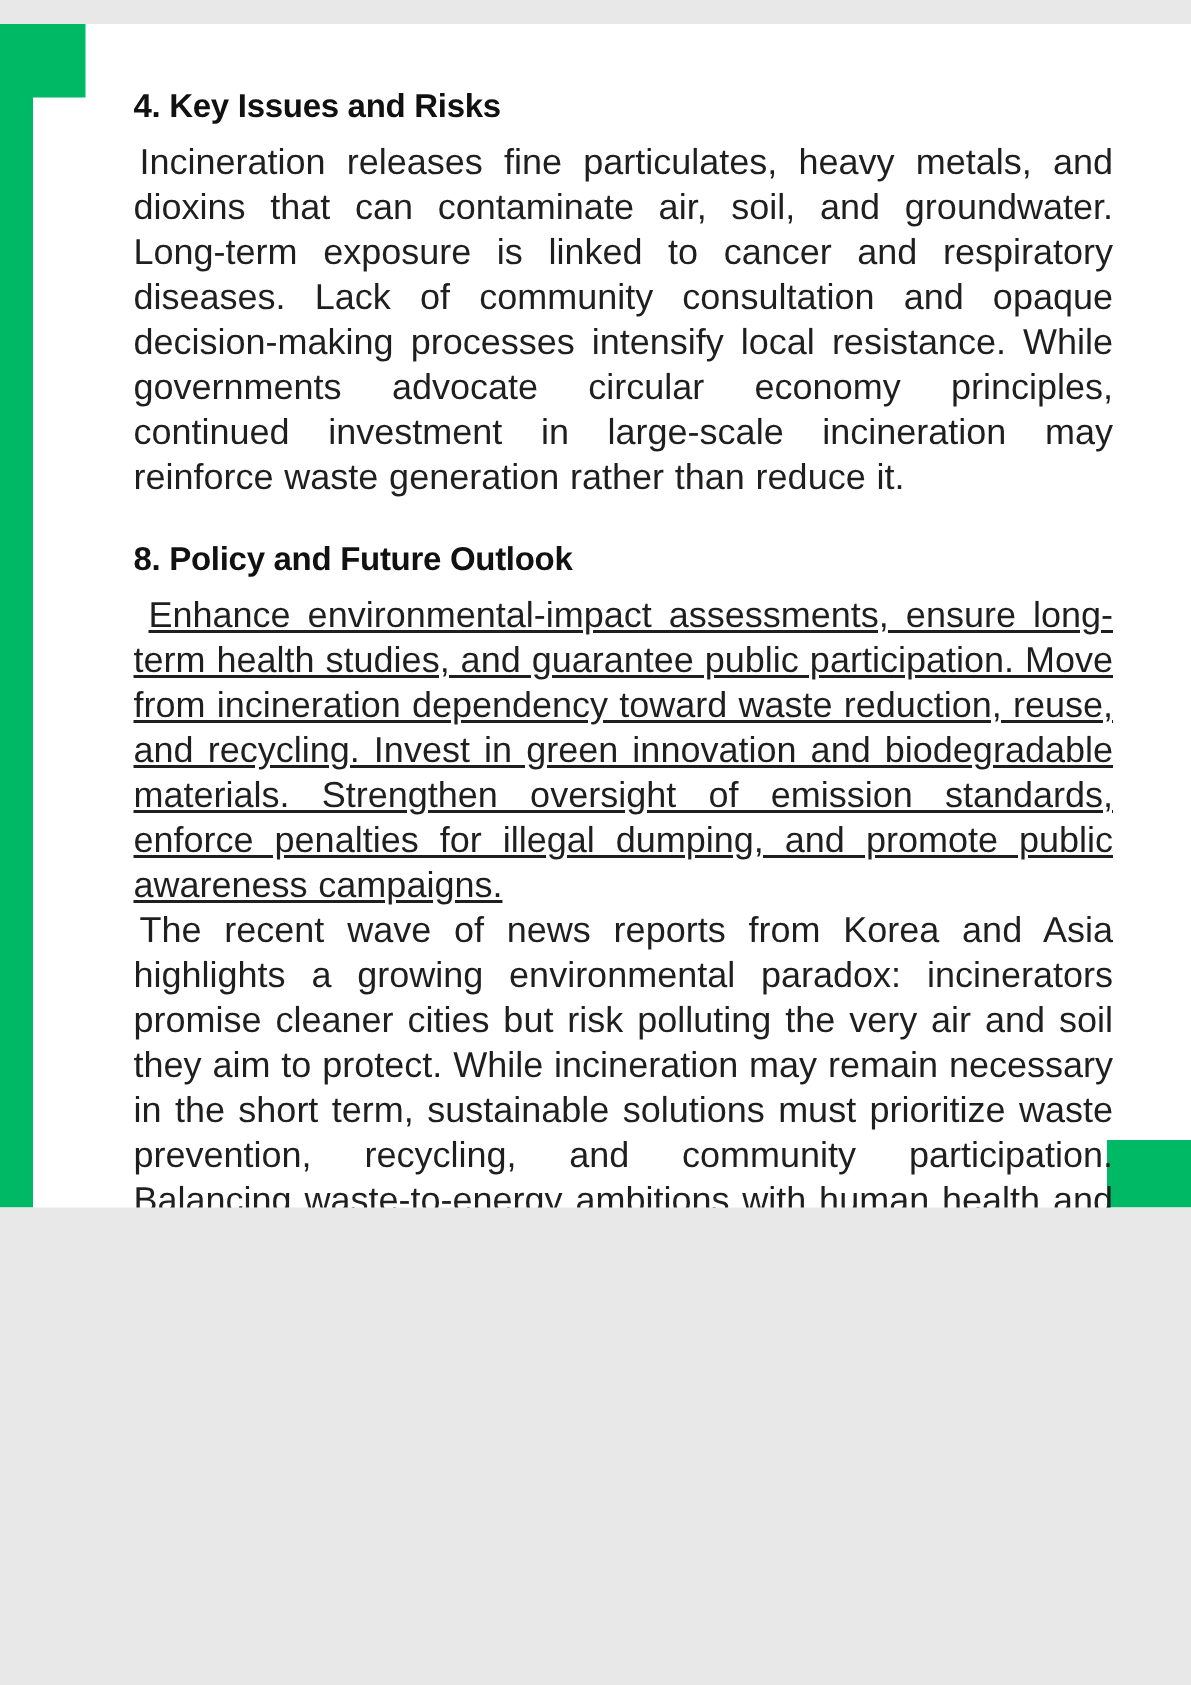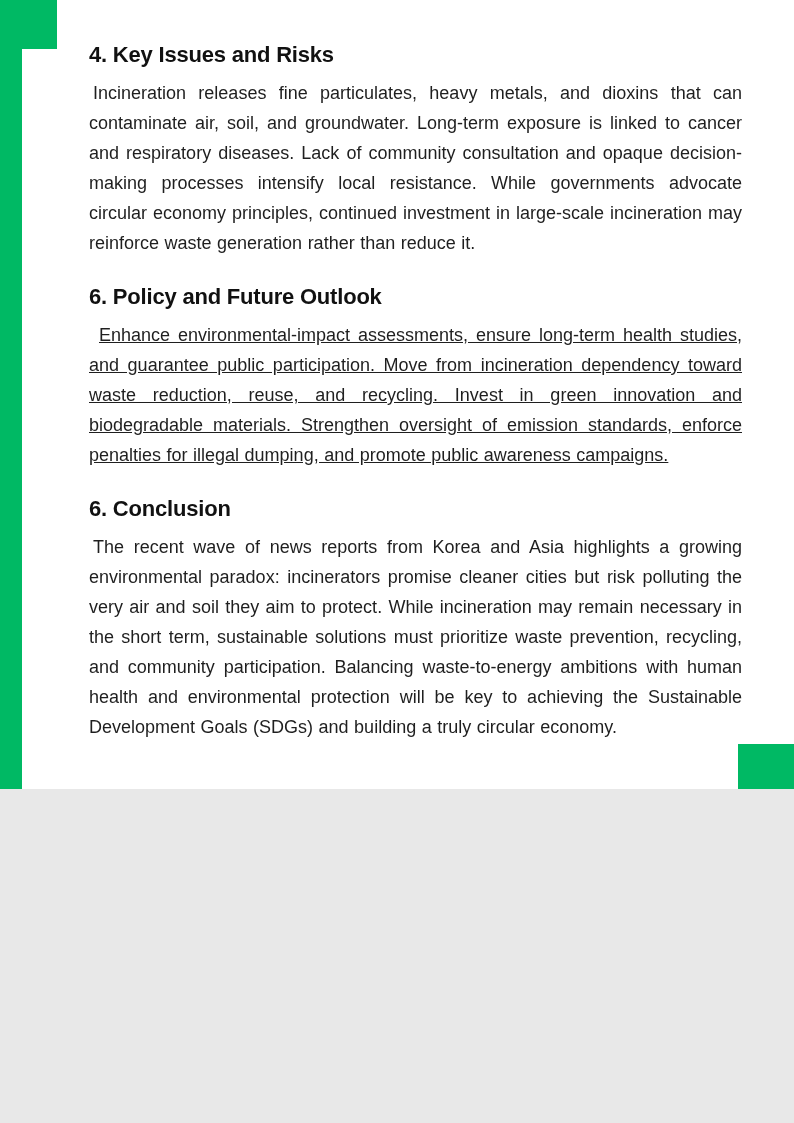--- a/index.html
+++ b/index.html
@@ -13,21 +13,21 @@
   html, body {
     margin: 0;
     padding: 0;
     background: #e8e8e8;
     font-family: "Liberation Sans", "DejaVu Sans", sans-serif;
   }
   .page {
     position: relative;
     width: 794px;
     height: 789px;
-    margin: 0 auto;
+    margin: 16px auto;
     background: var(--page-background);
     overflow: hidden;
   }
   .accent {
     position: absolute;
     background: var(--accent-green);
   }
   .left-bar {
     top: 0;
     left: 0;
@@ -58,21 +58,21 @@
     line-height: 30px;
     font-weight: 700;
     letter-spacing: -0.2px;
     color: var(--heading-color);
   }
   .section:first-child .section-heading {
     margin-top: 0;
   }
   .section-body {
     margin: 0;
-    font-size: 18px;
+    font-size: 24px;
     line-height: 30px;
     text-align: justify;
     color: var(--text-color);
     word-spacing: 0.5px;
   }
   .indent-sm { text-indent: 4px; }
   .indent-md { text-indent: 10px; text-decoration: underline; }
 </style>
 </head>
 <body>
@@ -84,24 +84,23 @@
   <div class="accent br-square"></div>
 
   <article class="content">
 
     <section class="section">
       <h2 class="section-heading">4. Key Issues and Risks</h2>
       <p class="section-body indent-sm">Incineration releases fine particulates, heavy metals, and dioxins that can contaminate air, soil, and groundwater. Long-term exposure is linked to cancer and respiratory diseases. Lack of community consultation and opaque decision-making processes intensify local resistance. While governments advocate circular economy principles, continued investment in large-scale incineration may reinforce waste generation rather than reduce it.</p>
     </section>
 
     <section class="section">
-      <h2 class="section-heading">6. Policy and Future Outlook</h2>
+      <h2 class="section-heading">8. Policy and Future Outlook</h2>
       <p class="section-body indent-md">Enhance environmental-impact assessments, ensure long-term health studies, and guarantee public participation. Move from incineration dependency toward waste reduction, reuse, and recycling. Invest in green innovation and biodegradable materials. Strengthen oversight of emission standards, enforce penalties for illegal dumping, and promote public awareness campaigns.</p>
     </section>
 
     <section class="section">
-      <h2 class="section-heading">6. Conclusion</h2>
       <p class="section-body indent-sm">The recent wave of news reports from Korea and Asia highlights a growing environmental paradox: incinerators promise cleaner cities but risk polluting the very air and soil they aim to protect. While incineration may remain necessary in the short term, sustainable solutions must prioritize waste prevention, recycling, and community participation. Balancing waste-to-energy ambitions with human health and environmental protection will be key to achieving the Sustainable Development Goals (SDGs) and building a truly circular economy.</p>
     </section>
 
   </article>
 
 </div>
 
 </body></html>

